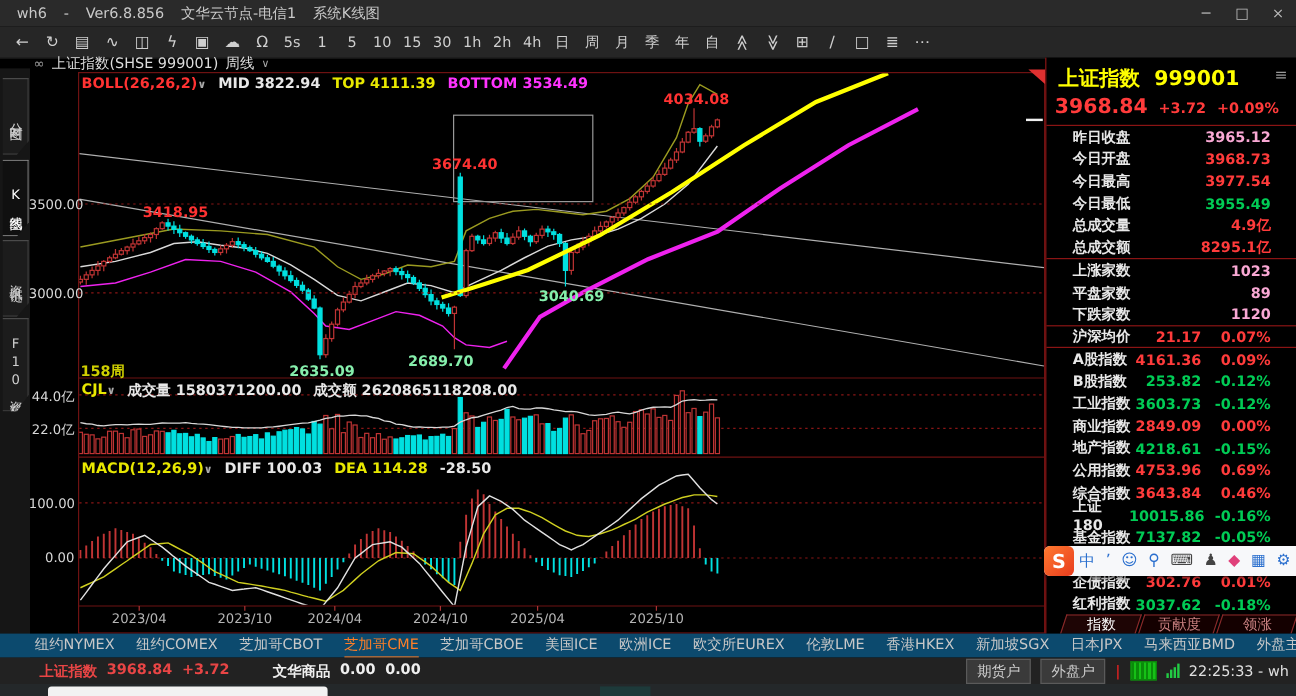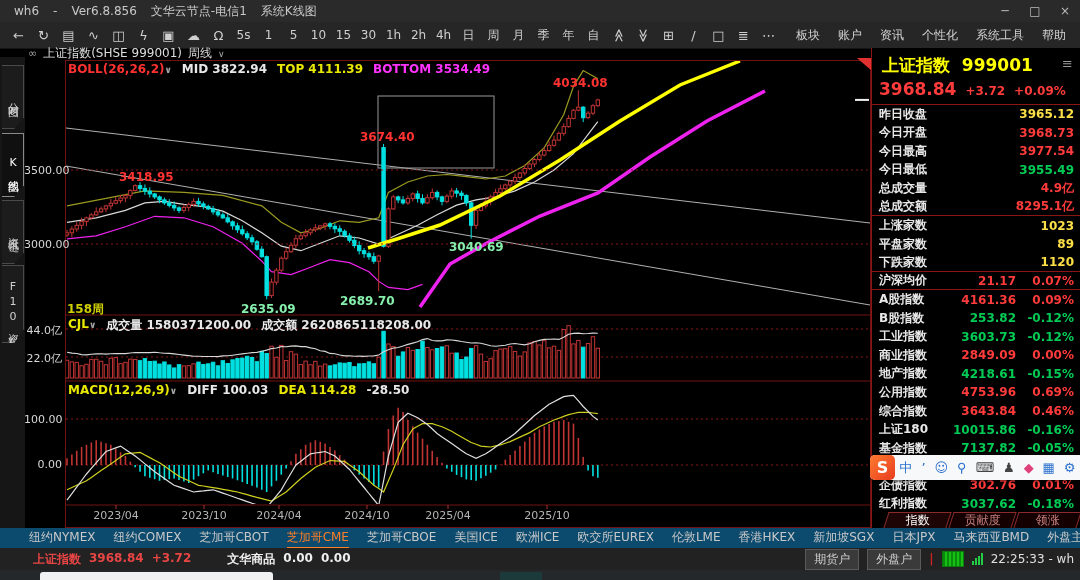--- a/index.html
+++ b/index.html
@@ -40,26 +40,26 @@
   .xlabel{position:absolute;color:#b5b5b5;font-size:11px;transform:translateX(-50%);}
   .anno{position:absolute;font-size:12px;font-weight:bold;white-space:nowrap;}
   
   .qpanel{position:absolute;left:871px;top:48px;width:209px;height:480px;background:#000;border-left:1px solid #8b1414;}
   .qtitle{position:absolute;left:10px;top:6px;color:#ffff00;font-size:17px;font-weight:bold;white-space:nowrap;}
   .qlist{position:absolute;right:8px;top:8px;color:#9a9a9a;font-size:13px;}
   .qprice{position:absolute;left:7px;top:31px;display:flex;align-items:baseline;gap:9px;}
   .qprice .big{font-size:17px;font-weight:bold;color:#ff3b3b;}
   .qprice .sm{font-size:12px;font-weight:bold;color:#ff3b3b;}
   .qrows{position:absolute;left:0;top:56px;width:209px;border-top:1px solid #8b1414;}
-  .qrow{height:18.55px;display:flex;align-items:center;padding:0 7px;box-sizing:border-box;}
+  .qrow{height:18.55px;display:flex;align-items:center;padding:0 22px;box-sizing:border-box;}
   .qrow .lb{font-weight:bold;color:#e8e8e8;font-size:12px;}
   .qrow .vl{margin-left:auto;font-weight:bold;font-size:12px;}
   .qrow .pc{width:58px;text-align:right;font-weight:bold;font-size:12px;}
   .qrow.div{border-bottom:1px solid #8b1414;}
-  .vr{color:#ff3b3b;} .vg{color:#00cc55;} .vw{color:#fde047;}
+  .vr{color:#ff3b3b;} .vg{color:#00cc55;} .vw{color:#f9a8d4;}
   .qtabs{position:absolute;left:0px;top:464px;width:209px;height:16px;display:flex;padding-left:14px;box-sizing:border-box;}
   .qtab{width:62px;height:15px;margin-right:2px;display:flex;align-items:center;justify-content:center;
         font-size:12px;color:#c98080;border:1px solid #8b2a2a;border-bottom:none;transform:skewX(-18deg);background:#140000;}
   .qtab span{transform:skewX(18deg);}
   .qtab.active{color:#fff;background:#1e0505;}
   
   .exbar{position:absolute;left:0;top:528px;width:1080px;height:20px;background:#0c4a6e;
          display:flex;align-items:center;color:#c8c8c8;}
   .exitem{margin:0 9px;white-space:nowrap;cursor:default;}
   .exitem.active{color:#ff7f27;border-bottom:1px solid #ff7f27;padding-bottom:1px;}
@@ -141,28 +141,20 @@
         <span class="tbp">自</span>
       </div>
     <div class="tbgroup" id="tb-draw">
         <span class="tbi"><span class="rot-up">≫</span></span>
         <span class="tbi"><span class="rot-down">≫</span></span>
         <span class="tbi"><span>⊞</span></span>
         <span class="tbi"><span>/</span></span>
         <span class="tbi"><span>□</span></span>
         <span class="tbi"><span>≣</span></span>
         <span class="tbi"><span>⋯</span></span>
-      </div>
-    <div class="menus" id="menus">
-        <span>板块</span>
-        <span>账户</span>
-        <span>资讯</span>
-        <span>个性化</span>
-        <span>系统工具</span>
-        <span>帮助</span>
       </div>
   </div>
 
   <div class="charttitle">
     <span class="linkicon">∞</span>
     <span>上证指数(SHSE 999001)</span>
     <span>周线</span>
     <span class="caret">∨</span>
   </div>
 

